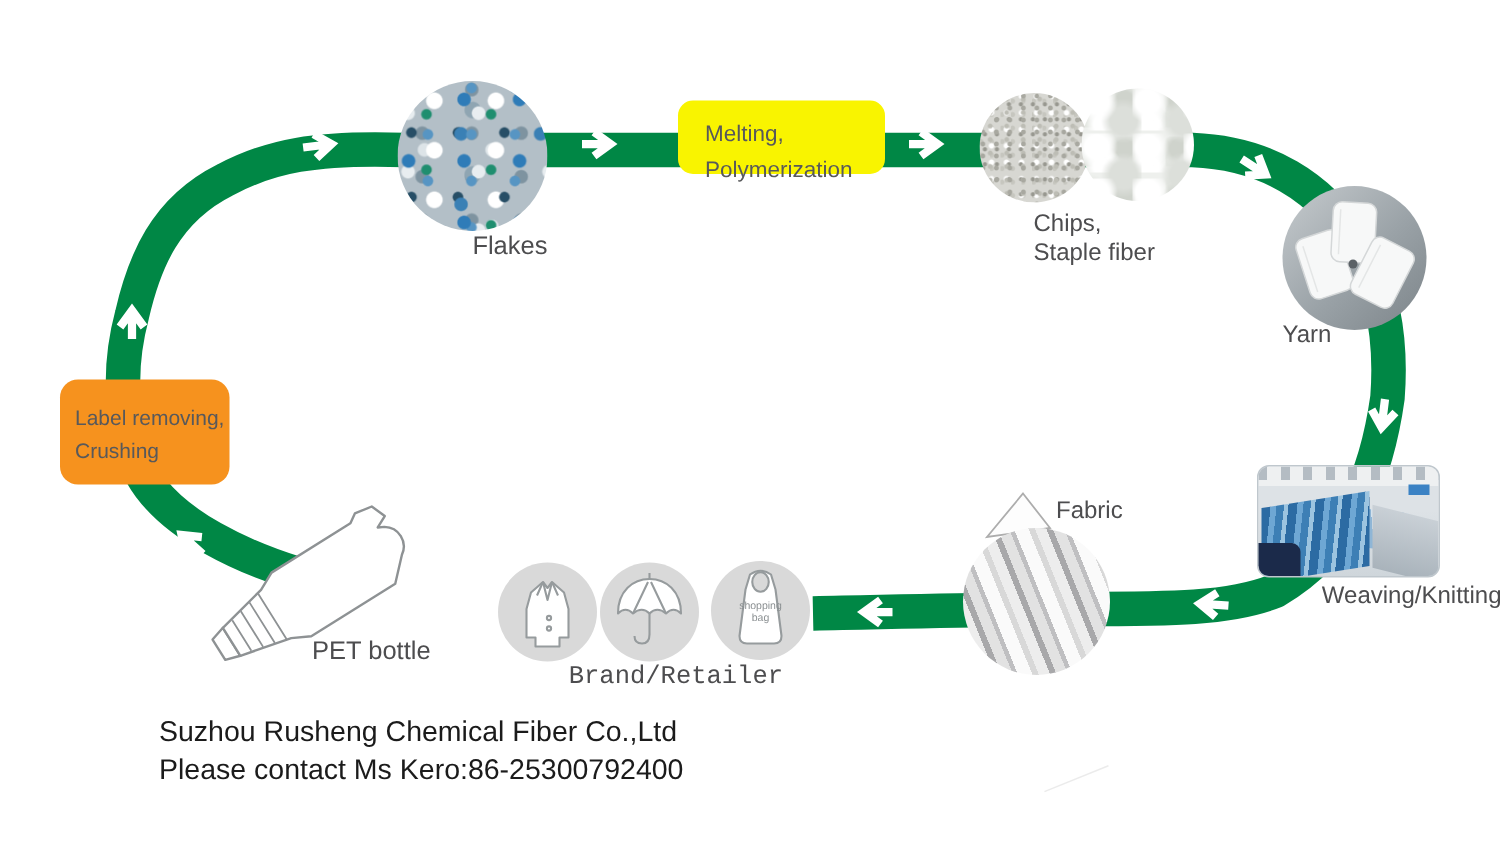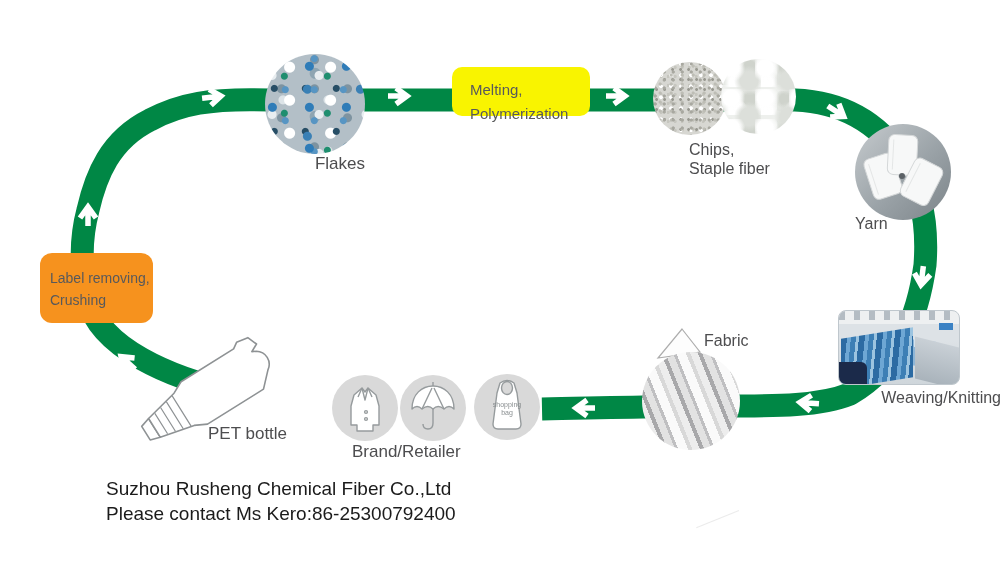--- a/index.html
+++ b/index.html
@@ -79,21 +79,21 @@
     font-size:7px;line-height:1.15;color:#8a8f91;}
 
   
   .lbl{color:#4D4D4F;font-size:16px;z-index:5;line-height:1.2;}
   .lbl-flakes{left:265px;top:154px;width:100px;text-align:right;font-size:17px;}
   .lbl-chips{left:689px;top:140px;text-align:left;}
   .lbl-yarn{left:855px;top:214px;width:96px;}
   .lbl-weaving{left:855px;top:388px;width:130px;text-align:right;margin-left:16px;}
   .lbl-fabric{left:704px;top:331px;}
   .lbl-pet{left:208px;top:424px;font-size:17px;}
-  .lbl-brand{left:352px;top:442px;width:170px;text-align:left;font-size:17px;}
+  .lbl-brand{left:352px;top:442px;width:170px;text-align:right;font-size:17px;font-family:Liberation Mono, monospace;}
 
   
   .footer{left:106px;top:477px;color:#1b1b1b;font-size:19px;line-height:1.3;z-index:5;}
 
   .watermark{left:698px;top:518px;width:46px;height:18px;transform:rotate(-22deg);
     border-top:1px solid rgba(120,120,120,0.15);z-index:0;}
   svg{display:block;}
 </style>
 </head>
 <body>

